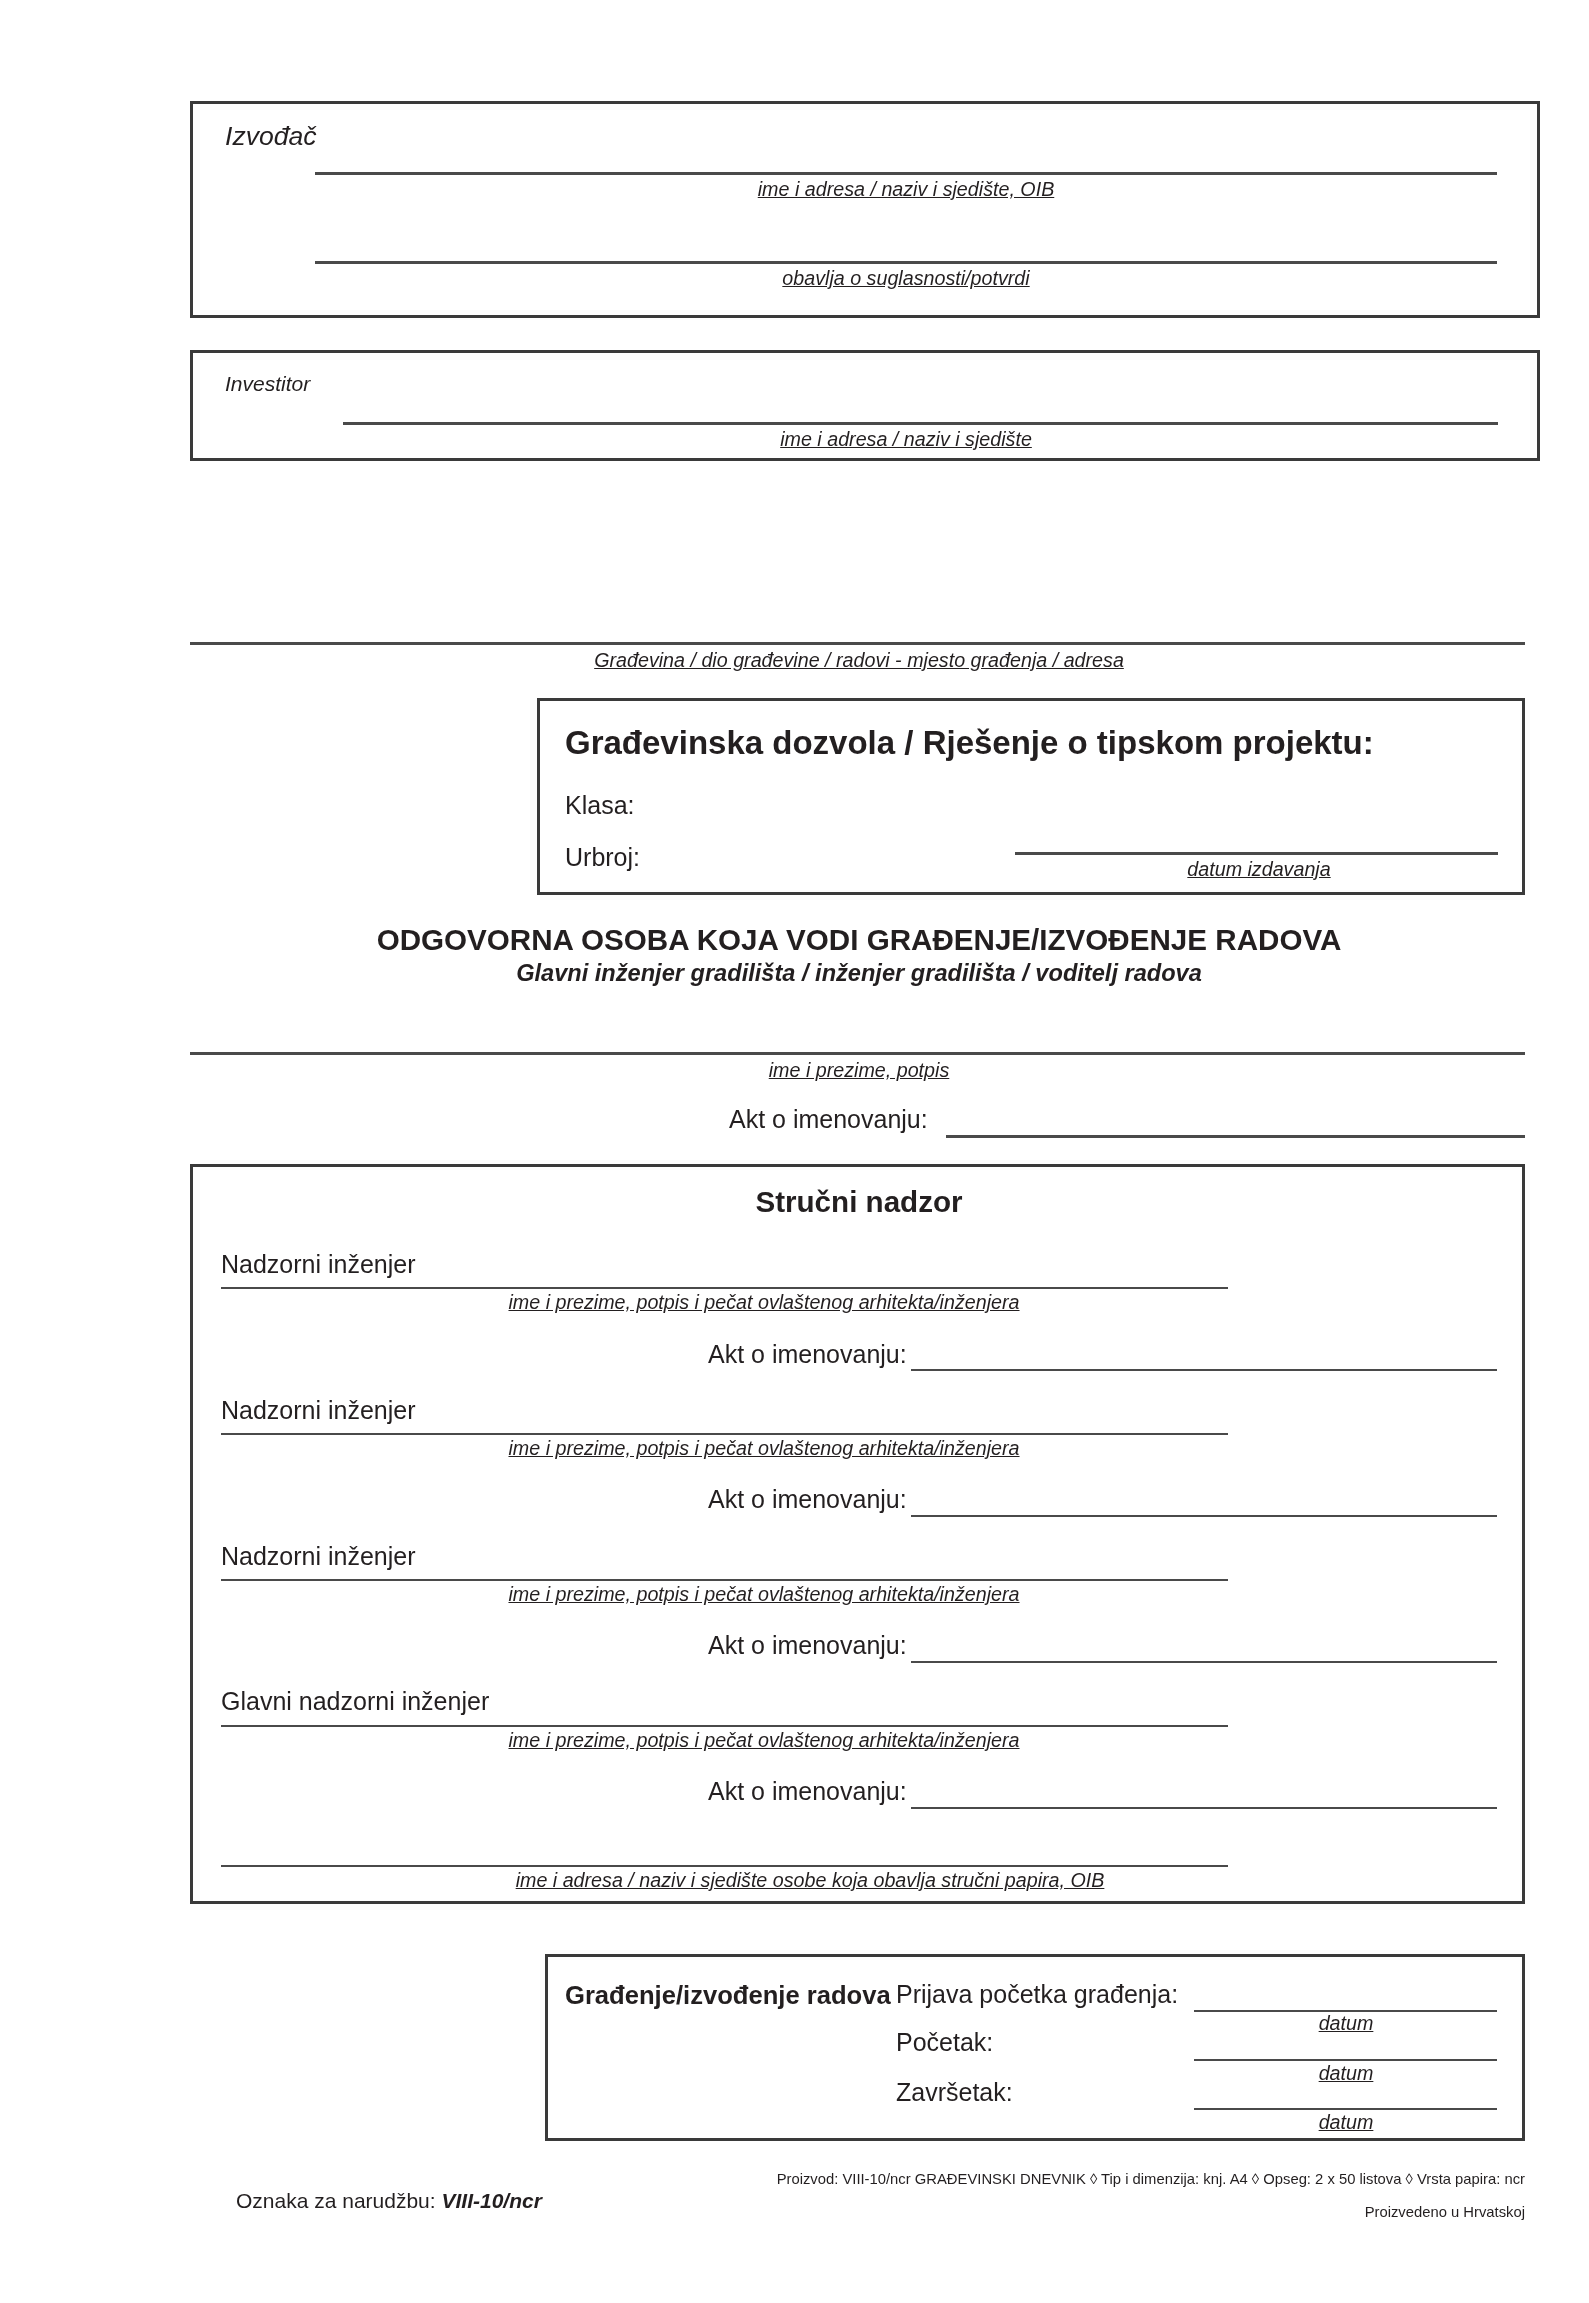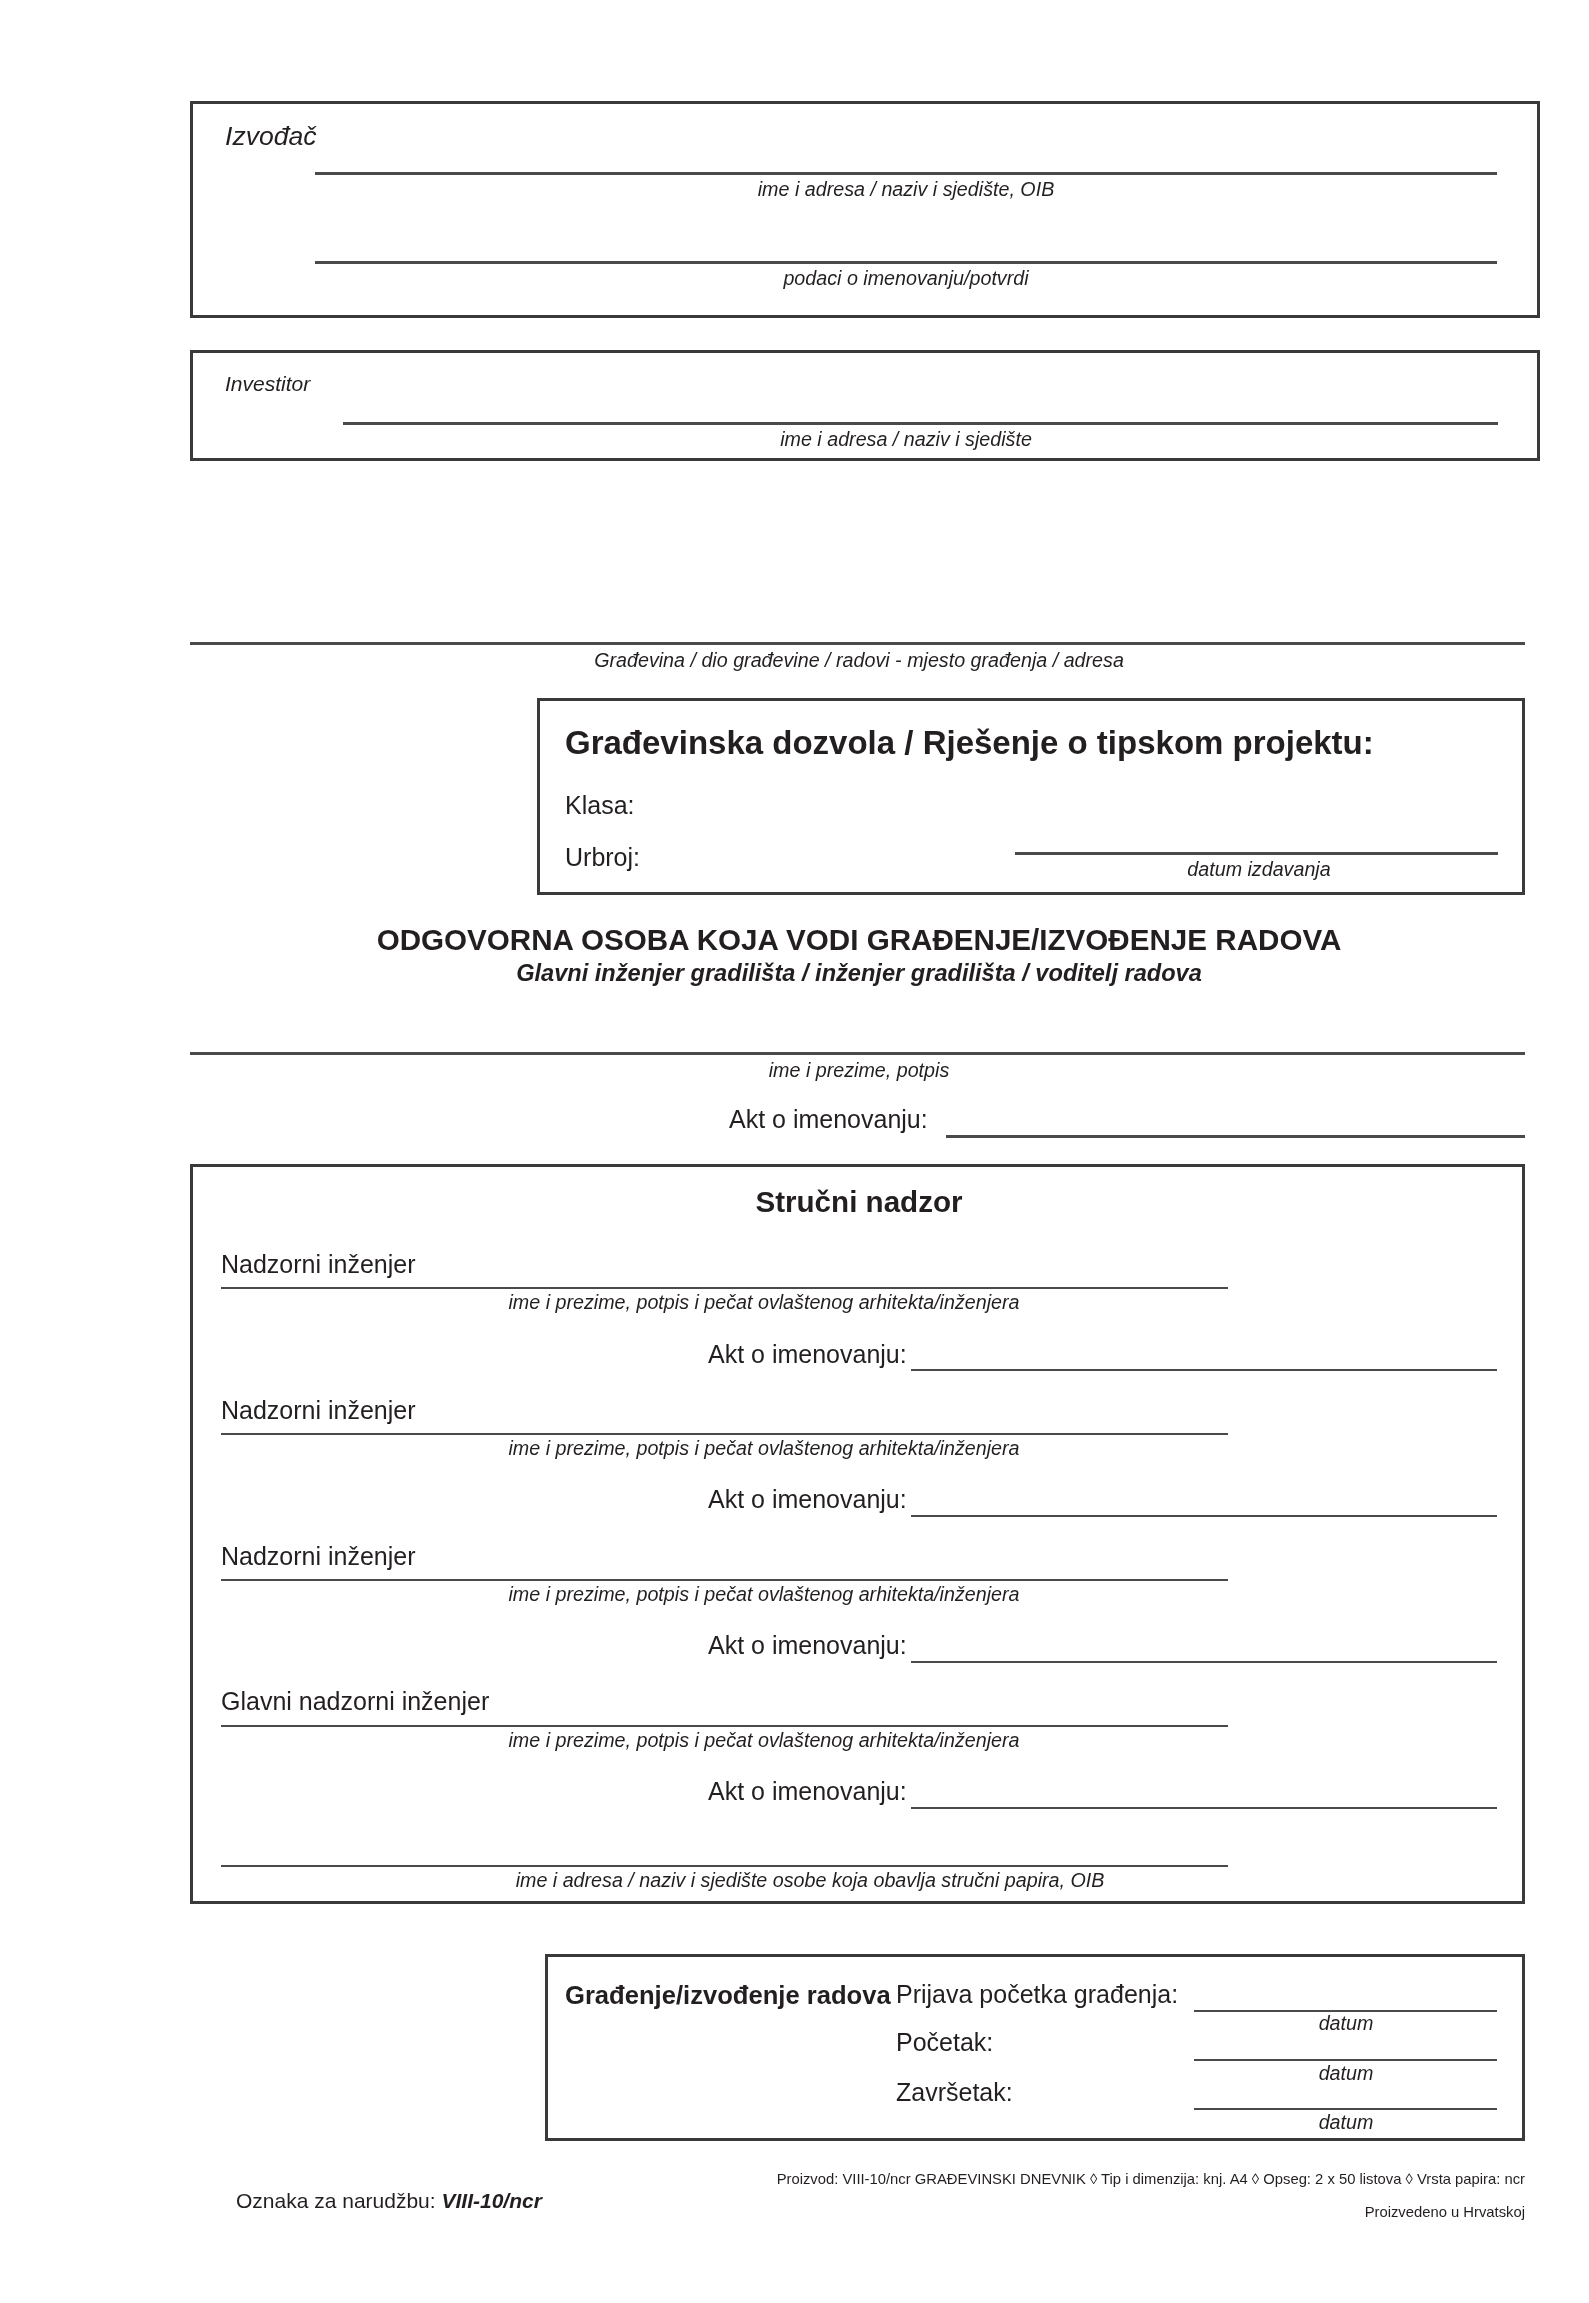--- a/index.html
+++ b/index.html
@@ -45,20 +45,21 @@
   }
   .lbl.italic { font-style: italic; }
   .lbl.bold { font-weight: bold; }
   .caption {
     position: absolute;
     font-size: 19.7px;
     font-style: italic;
     white-space: nowrap;
     text-align: center;
     line-height: 1.1;
+    text-decoration: underline;
   }
 
   
   #doc-title {
     position: absolute;
     left: 795px;
     top: 507px;
     transform: translateX(-50%);
     font-size: 53px;
     font-weight: bold;
@@ -115,21 +116,21 @@
 <div class="page">
 
   <div class="box" style="left:190px; top:101px; width:1350px; height:217px;">
   </div>
   <div class="lbl italic" style="left:225px; top:122px; font-size:26.6px;">Izvođač</div>
 
   <div class="rule" style="left:315px; top:172px; width:1182px;"></div>
   <div class="caption" style="left:906px; top:179px; transform:translateX(-50%);">ime i adresa / naziv i sjedište, OIB</div>
 
   <div class="rule" style="left:315px; top:261px; width:1182px;"></div>
-  <div class="caption" style="left:906px; top:268px; transform:translateX(-50%);">podaci o imenovanju/potvrdi</div>
+  <div class="caption" style="left:906px; top:268px; transform:translateX(-50%);">obavlja o suglasnosti/potvrdi</div>
 
   <div class="box" style="left:190px; top:350px; width:1350px; height:111px;">
   </div>
   <div class="lbl italic" style="left:225px; top:372px; font-size:21px;">Investitor</div>
 
   <div class="rule" style="left:343px; top:422px; width:1155px;"></div>
   <div class="caption" style="left:906px; top:429px; transform:translateX(-50%);">ime i adresa / naziv i sjedište</div>
 
 
   <div class="rule" style="left:190px; top:642px; width:1335px;"></div>

